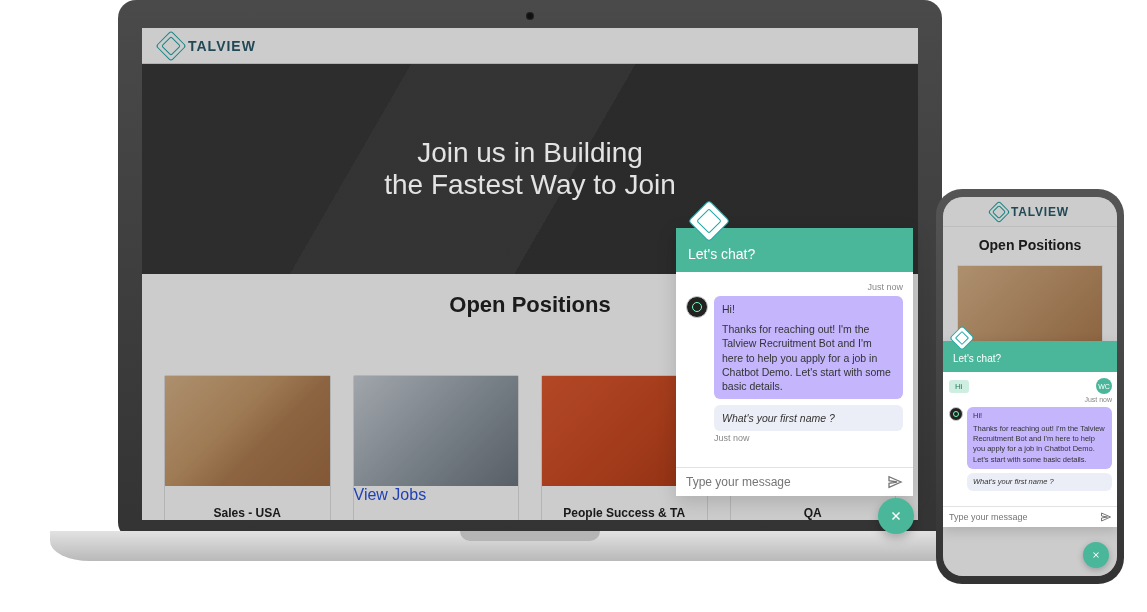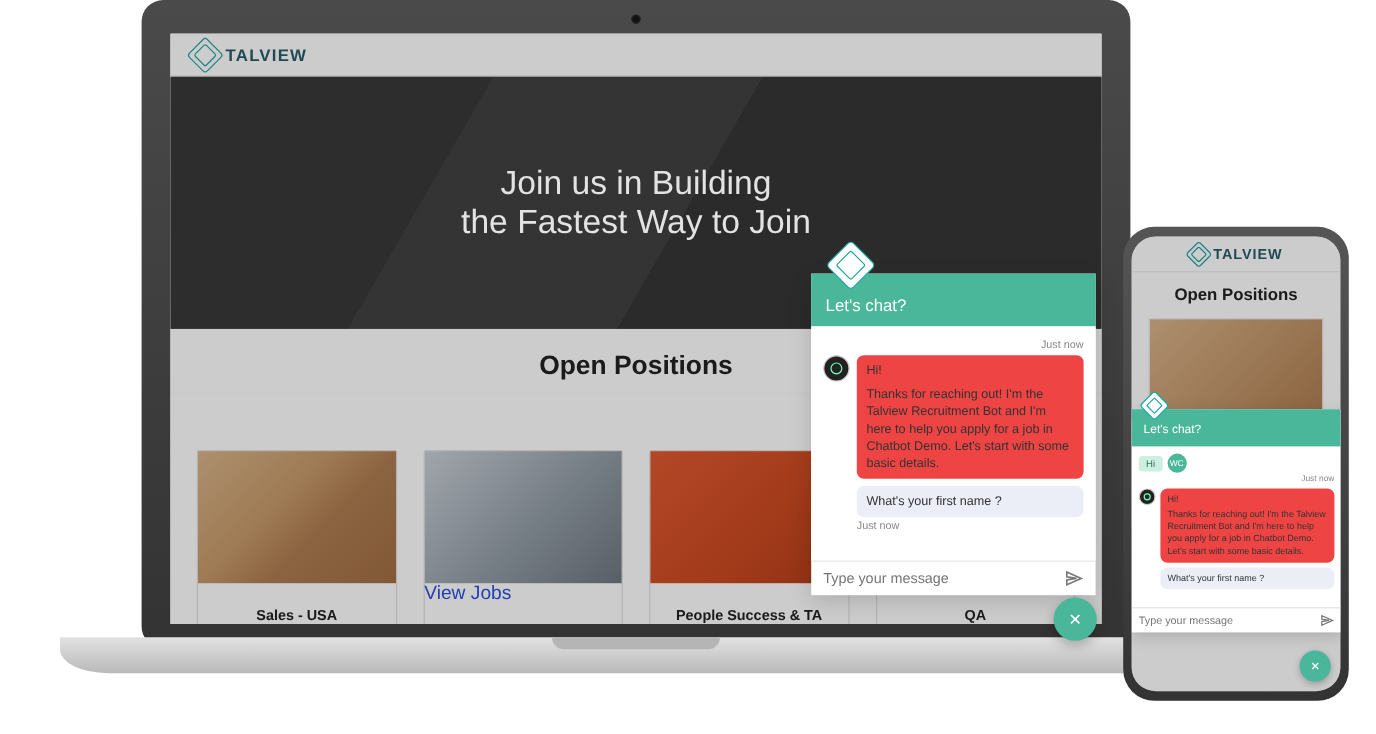--- a/index.html
+++ b/index.html
@@ -155,24 +155,24 @@
     }
     .chat-body{flex:1;padding:8px 10px;overflow:hidden;background:#fff;position:relative;}
     .ts{font-size:9px;color:#888;text-align:right;margin:2px 0 4px;}
     .msgrow{display:flex;gap:6px;align-items:flex-start;margin-bottom:6px;}
     .bot-avatar{
       width:22px;height:22px;border-radius:50%;background:#222;
       flex-shrink:0;position:relative;border:1px solid #ccc;
     }
     .bot-avatar::after{content:"";position:absolute;inset:5px;border:1.2px solid #7fb;border-radius:50%;}
     .bubble{
-      background:#ef4444;border-radius:6px;padding:6px 8px;color:#333;font-size:10.5px;line-height:1.35;
+      background:#c4b5fd;border-radius:6px;padding:6px 8px;color:#333;font-size:10.5px;line-height:1.35;
       width:100%;
     }
-    .bubble.prompt{background:#eceef7;}
+    .bubble.prompt{background:#eceef7;font-style:italic;}
     .chat-input{
       border-top:1px solid #e2e2e2;
       display:flex;align-items:center;gap:8px;
       padding:6px 10px;font-size:12px;color:#888;
     }
     .chat-input input{
       flex:1;border:none;outline:none;font-size:12px;color:#6d28d9;background:transparent;
     }
     .send-icon{width:16px;height:16px;color:#777;cursor:pointer;}
 
@@ -230,21 +230,21 @@
       box-shadow:0 4px 12px rgba(0,0,0,.15);
       font-size:8px;
       z-index:3;
     }
     .chat-sm .badge{
       position:absolute; top:-12px; left:10px;
       width:18px;height:18px;border:1px solid #1fa6a6;border-radius:3px;transform:rotate(45deg);background:#fff;
     }
     .chat-sm .badge::after{content:"";position:absolute;inset:3px;border:1px solid #1fa6a6;border-radius:1px;}
     .chat-sm .chat-header{font-size:10px;padding:12px 10px 8px;}
-    .chat-sm .hi-row{display:flex;justify-content:flex-start;align-items:center;gap:4px;padding:4px 6px 0;}
+    .chat-sm .hi-row{display:flex;justify-content:space-between;align-items:center;gap:4px;padding:4px 6px 0;}
     .chat-sm .hi{background:#cfeee2;color:#2a7a5e;border-radius:3px;padding:2px 6px;font-size:8px;}
     .chat-sm .wc{width:16px;height:16px;border-radius:50%;background:#4ab79a;color:#fff;font-size:7px;display:flex;align-items:center;justify-content:center;}
     .chat-sm .ts{font-size:7px;padding:0 6px;}
     .chat-sm .msgrow{padding:0 6px;gap:4px;}
     .chat-sm .bot-avatar{width:14px;height:14px;}
     .chat-sm .bot-avatar::after{inset:3px;border-width:1px;}
     .chat-sm .bubble{font-size:7.5px;padding:4px 6px;}
     .chat-sm .chat-input{padding:4px 6px;font-size:9px;}
     .chat-sm .chat-input input{font-size:9px;}
     .chat-sm .send-icon{width:12px;height:12px;}

